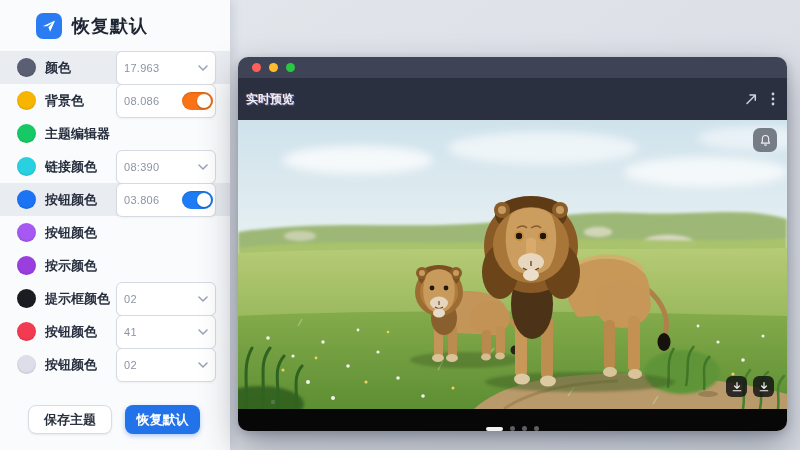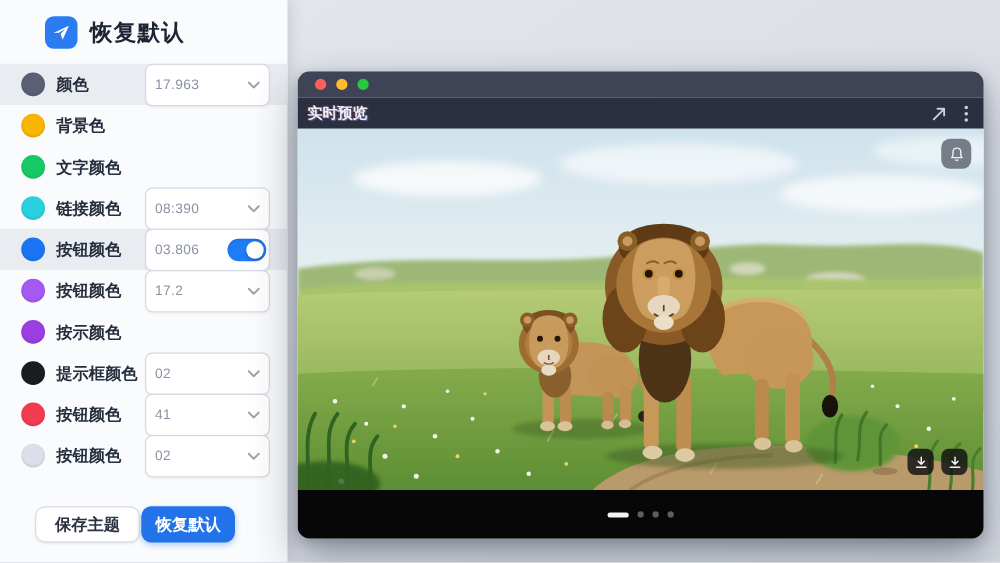--- a/index.html
+++ b/index.html
@@ -14,30 +14,30 @@
   .rows{margin-top:4px;}
   .row{height:33px;display:flex;align-items:center;padding:0 14px 0 17px;}
   .row.hl{background:#e9ecf1;}
   .swatch{width:19px;height:19px;border-radius:50%;margin-right:9px;flex:none;box-shadow:inset 0 -1px 2px rgba(0,0,0,.12);}
   .row-label{font-size:13px;font-weight:bold;color:#262e3e;white-space:nowrap;}
   .field{margin-left:auto;width:100px;height:25px;background:#fff;border:1px solid #d6dae2;border-radius:6px;display:flex;align-items:center;padding:16px 7px;position:relative;box-shadow:0 1px 2px rgba(20,30,50,.05);}
   .field .val{font-size:11px;color:#8b93a3;letter-spacing:.3px;}
   .chev{margin-left:auto;display:flex;}
   .toggle{position:absolute;right:2px;top:50%;transform:translateY(-50%);width:31px;height:18px;border-radius:10px;box-shadow:inset 0 1px 2px rgba(0,0,0,.15);}
   .toggle::after{content:"";position:absolute;right:2px;top:2px;width:14px;height:14px;border-radius:50%;background:#fff;box-shadow:0 1px 2px rgba(0,0,0,.25);}
-  .actions{position:absolute;bottom:16px;left:0;width:230px;display:flex;gap:1px;padding-left:28px;}
+  .actions{position:absolute;bottom:16px;left:0;width:230px;display:flex;gap:13px;padding-left:28px;}
   .btn{height:29px;border-radius:8px;border:0;font-size:13px;font-weight:bold;display:flex;align-items:center;justify-content:center;cursor:pointer;}
   .btn.save{width:84px;background:#fff;border:1px solid #d8dce4;color:#2a3140;box-shadow:0 1px 2px rgba(20,30,50,.08);}
   .btn.reset{width:75px;color:#fff;box-shadow:0 2px 5px rgba(33,115,233,.35);}
 
   
   .window{position:absolute;left:238px;top:57px;width:549px;height:374px;border-radius:10px;overflow:hidden;box-shadow:0 16px 36px rgba(25,35,55,.38),0 3px 10px rgba(25,35,55,.22);}
   .titlebar{height:21px;background:#3e4355;display:flex;align-items:center;gap:8px;padding-left:14px;}
   .light{width:9px;height:9px;border-radius:50%;}
-  .pheader{height:25px;background:#2b3040;display:flex;align-items:center;padding:0 12px 0 8px;}
+  .pheader{height:42px;background:#2b3040;display:flex;align-items:center;padding:0 12px 0 8px;}
   .ptitle{color:#eceef4;font-size:12px;font-weight:bold;text-shadow:1px 1px 0 rgba(130,150,255,.4),-1px 0 0 rgba(255,90,90,.3);}
   .hicons{margin-left:auto;display:flex;align-items:center;gap:13px;}
   .hicon{display:flex;cursor:pointer;}
   .pimage{position:relative;width:549px;height:289px;background:#cfe2ec;}
   .pimage svg.scene{display:block;}
   .bell-btn{position:absolute;top:8px;right:10px;width:24px;height:24px;border-radius:7px;background:rgba(86,92,104,.78);display:flex;align-items:center;justify-content:center;cursor:pointer;}
   .dl-btn{position:absolute;bottom:12px;width:21px;height:21px;border-radius:6px;background:rgba(16,16,18,.82);display:flex;align-items:center;justify-content:center;cursor:pointer;}
   .dl-1{right:40px;} .dl-2{right:13px;}
   .pfooter{height:39px;background:#070708;display:flex;align-items:center;justify-content:center;gap:7px;}
   .pg-pill{width:17px;height:4px;border-radius:2px;background:#f2f2f2;cursor:pointer;}
@@ -66,24 +66,28 @@
             <span class="chev">
               <svg width="10" height="6" viewBox="0 0 10 6">
                 <path d="M1 1 L5 5 L9 1" stroke="#9aa3b2" stroke-width="1.5" fill="none" stroke-linecap="round" stroke-linejoin="round"></path>
               </svg>
             </span>
           </div>
         </div>
         <div class="row">
           <div class="swatch" style="background: rgb(247, 181, 0);"></div>
           <div class="row-label">背景色</div>
+          <div class="field">
+            <span class="val">08.086</span>
+            <span class="toggle" style="background: rgb(249, 115, 22);"></span>
+          </div>
         </div>
         <div class="row">
           <div class="swatch" style="background: rgb(23, 201, 100);"></div>
-          <div class="row-label">文字颜色</div>
+          <div class="row-label">主题编辑器</div>
         </div>
         <div class="row">
           <div class="swatch" style="background: rgb(41, 208, 224);"></div>
           <div class="row-label">链接颜色</div>
           <div class="field">
             <span class="val">08:390</span>
             <span class="chev">
               <svg width="10" height="6" viewBox="0 0 10 6">
                 <path d="M1 1 L5 5 L9 1" stroke="#9aa3b2" stroke-width="1.5" fill="none" stroke-linecap="round" stroke-linejoin="round"></path>
               </svg>
@@ -94,28 +98,20 @@
           <div class="swatch" style="background: rgb(26, 116, 243);"></div>
           <div class="row-label">按钮颜色</div>
           <div class="field">
             <span class="val">03.806</span>
             <span class="toggle" style="background: rgb(31, 124, 247);"></span>
           </div>
         </div>
         <div class="row">
           <div class="swatch" style="background: rgb(165, 88, 242);"></div>
           <div class="row-label">按钮颜色</div>
-          <div class="field">
-            <span class="val">17.2</span>
-            <span class="chev">
-              <svg width="10" height="6" viewBox="0 0 10 6">
-                <path d="M1 1 L5 5 L9 1" stroke="#9aa3b2" stroke-width="1.5" fill="none" stroke-linecap="round" stroke-linejoin="round"></path>
-              </svg>
-            </span>
-          </div>
         </div>
         <div class="row">
           <div class="swatch" style="background: rgb(154, 62, 224);"></div>
           <div class="row-label">按示颜色</div>
         </div>
         <div class="row">
           <div class="swatch" style="background: rgb(27, 28, 34);"></div>
           <div class="row-label">提示框颜色</div>
           <div class="field">
             <span class="val">02</span>

